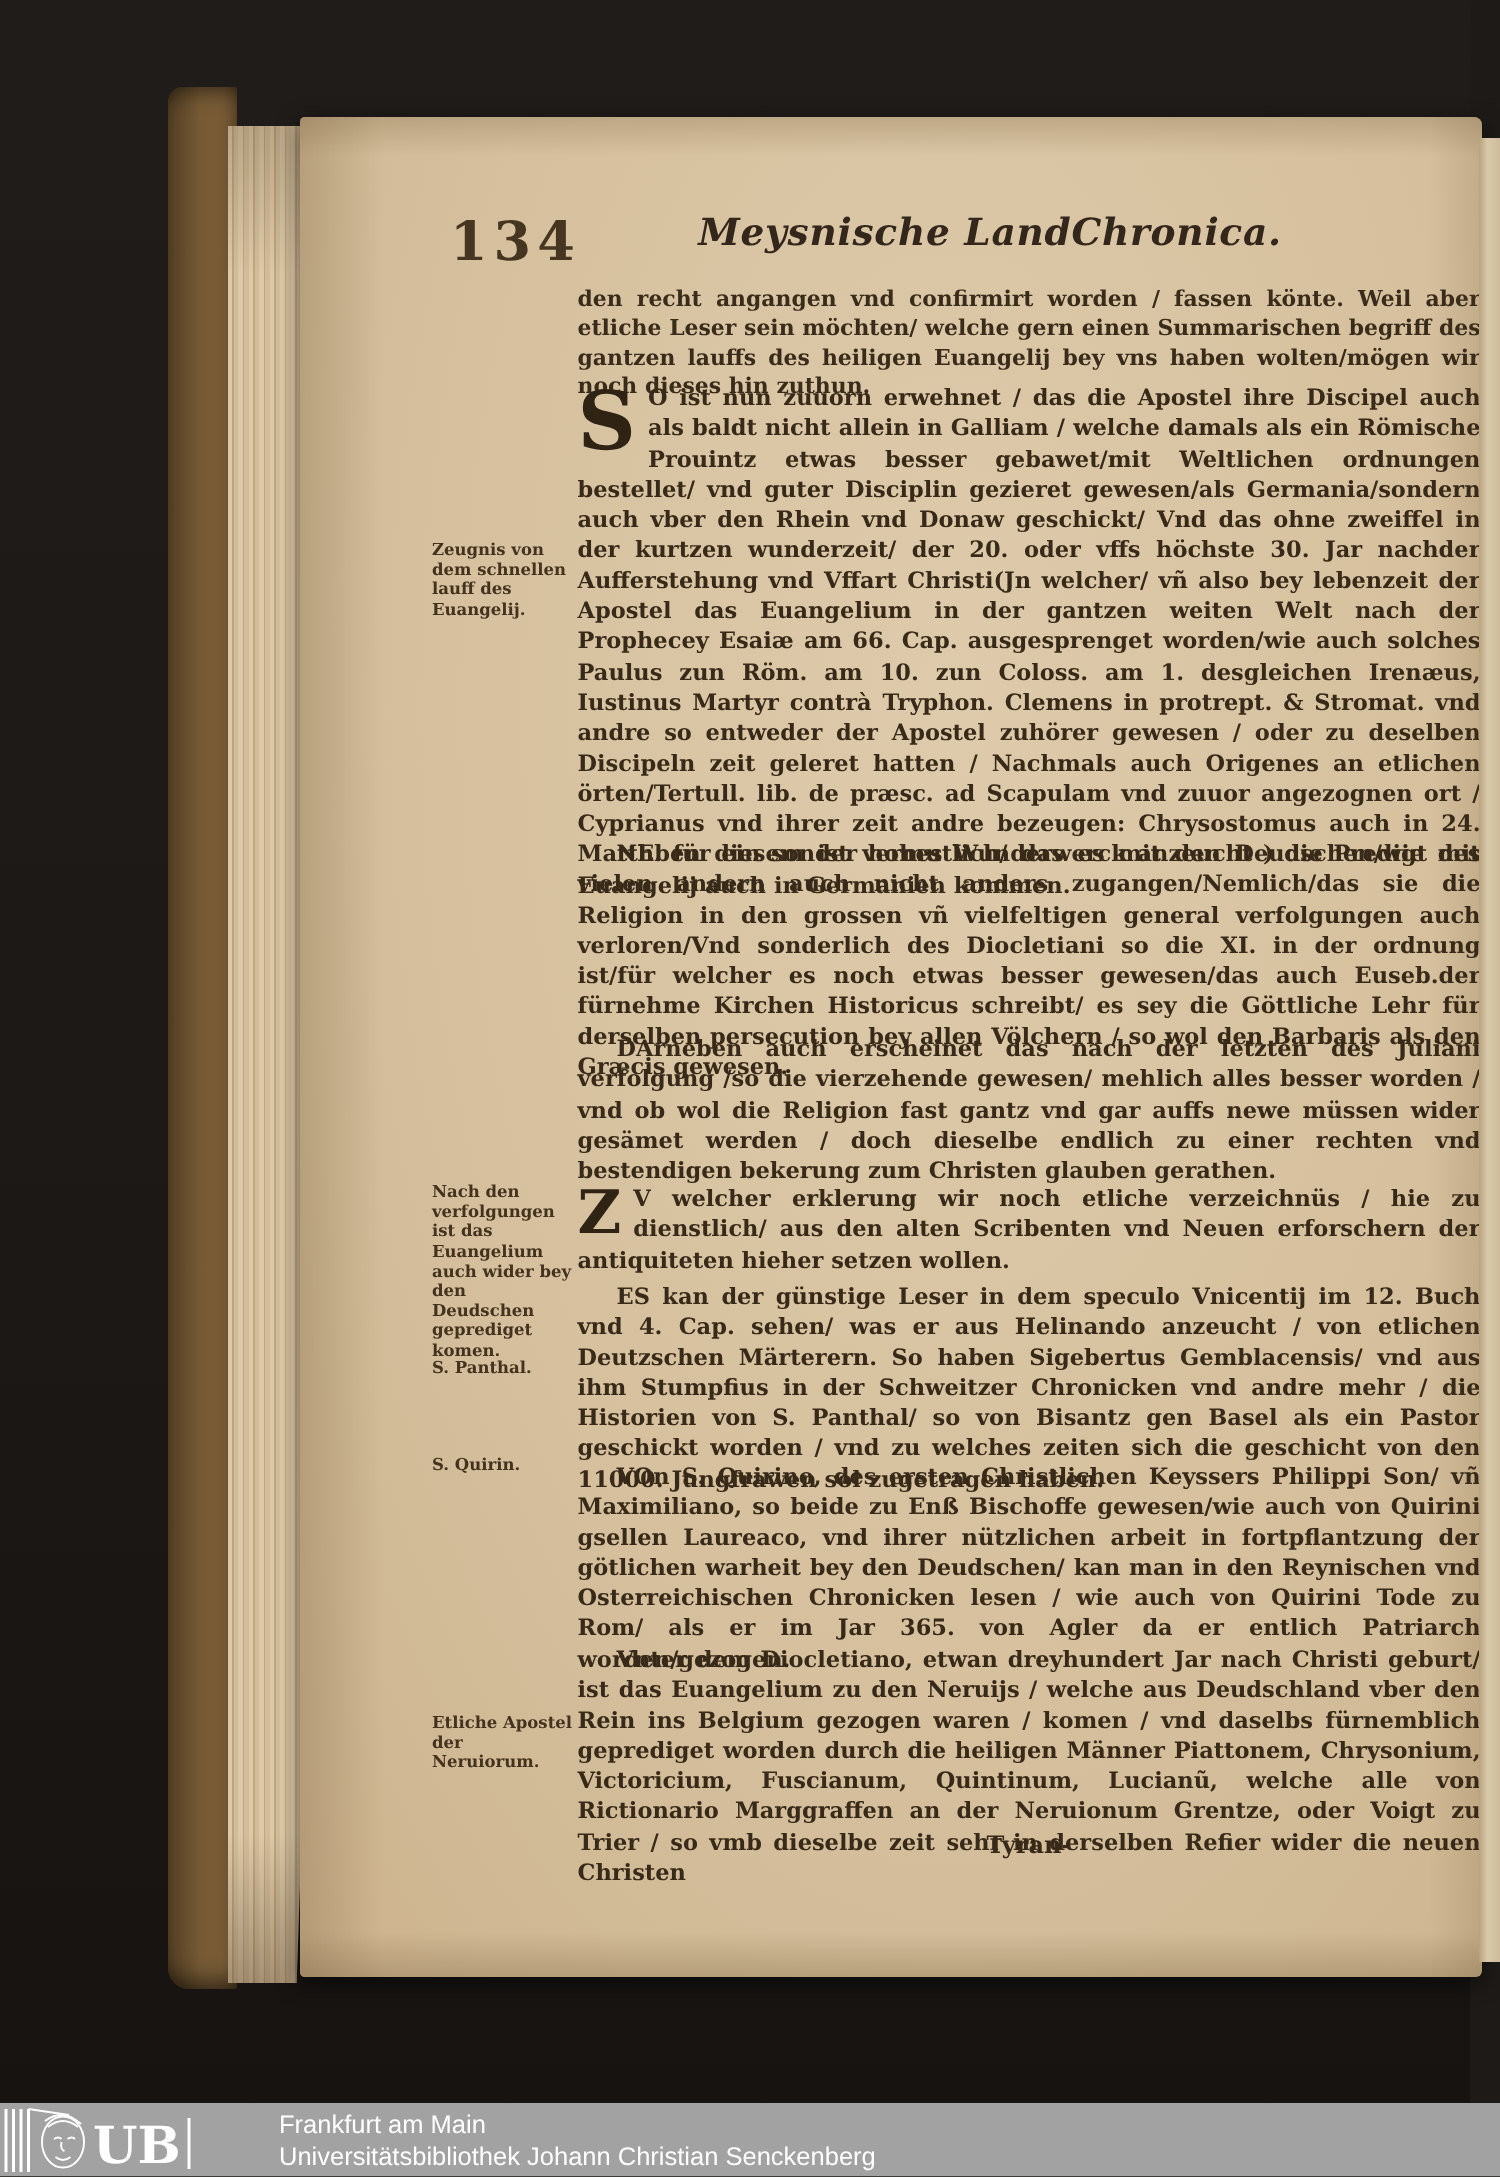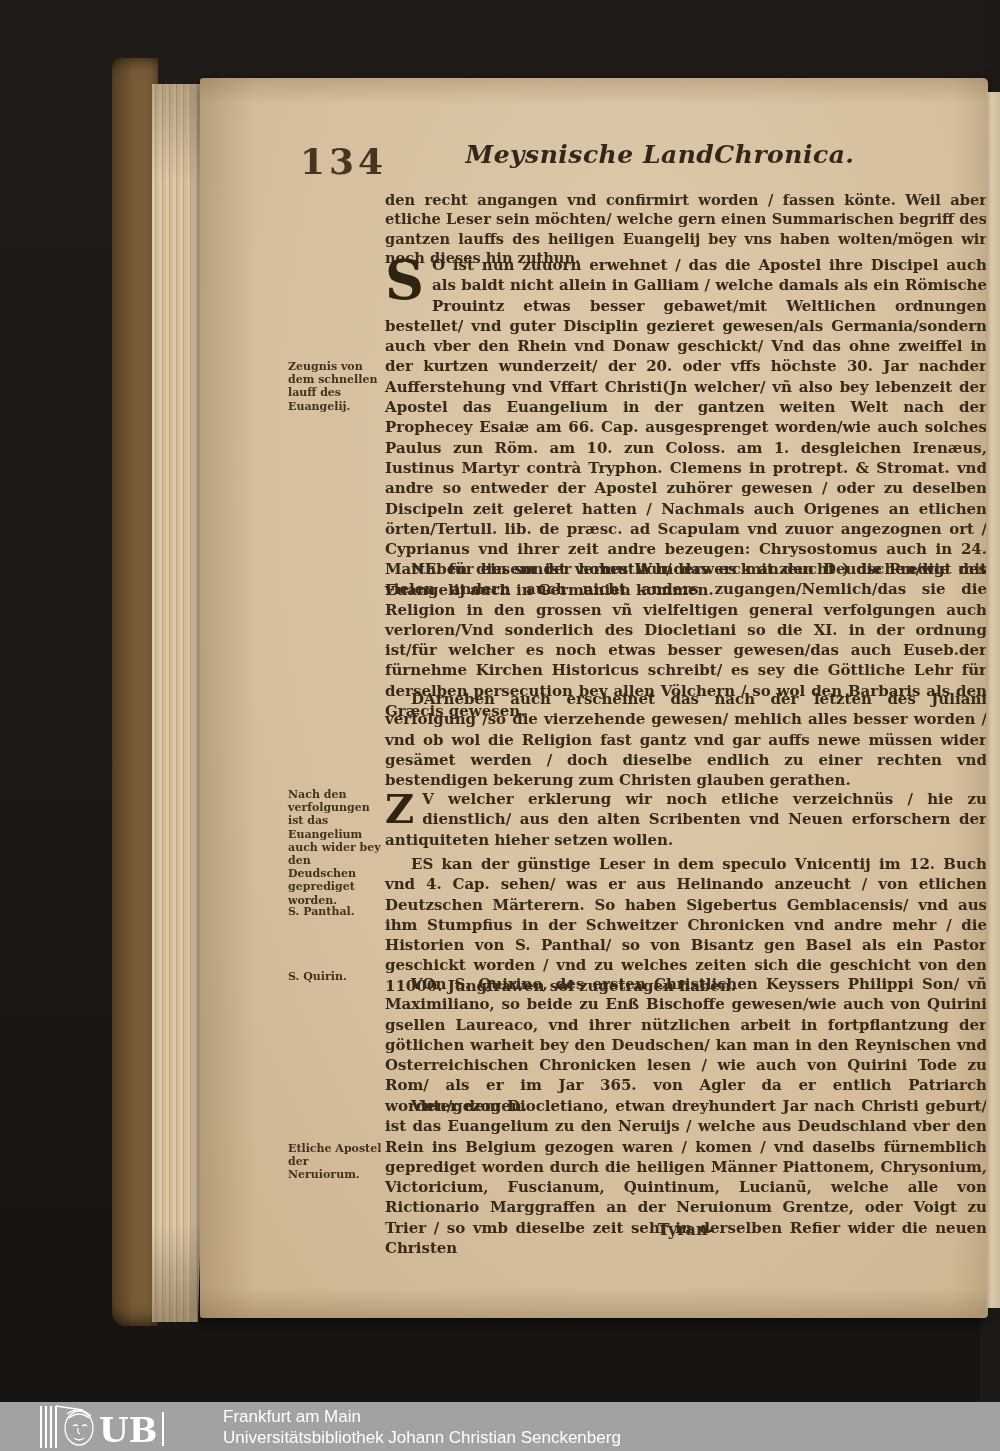--- a/index.html
+++ b/index.html
@@ -41,40 +41,40 @@
     font-size:15px;line-height:20.3px;font-weight:bold;color:#382a19;text-align:justify;}
   .para.indent{text-indent:26px;}
   .dropcap{float:left;font-size:54px;line-height:46px;padding:2px 8px 0 0;color:#2f2414;font-weight:bold;}
   .note{position:absolute;left:88px;width:94px;
     font-size:11px;line-height:13.2px;font-weight:bold;color:#43321e;}
   .catchword{position:absolute;left:185px;width:602px;text-align:center;
     font-size:16px;font-weight:bold;color:#382a19;}
   
   .footer{position:absolute;left:0;bottom:0;width:1000px;height:49px;background:#a2a2a2;
     display:flex;align-items:center;font-family:"Liberation Sans", sans-serif;}
-  .ub-logo{width:158px;height:49px;position:relative;flex:0 0 auto;padding-left:37px;}
+  .ub-logo{width:158px;height:49px;position:relative;flex:0 0 auto;}
   .footer-text{color:#ffffff;font-size:17px;line-height:21px;margin-left:28px;}
 </style>
 </head>
 <body>
 
 <div class="shot">
 
   <div class="book">
     <div class="spine"></div>
     <div class="page-edges"></div>
 
     <div class="paper">
       <div class="folio">134</div>
       <div class="running-title">Meysnische LandChronica.</div>
 
       <div class="intro">den recht angangen vnd confirmirt worden / fassen könte. Weil aber etliche Leser sein möchten/ welche gern einen Summarischen begriff des gantzen lauffs des heiligen Euangelij bey vns haben wolten/mögen wir noch dieses hin zuthun.</div>
 
       <div class="note" style="top:282px">Zeugnis von dem schnellen lauff des Euangelij.</div>
-      <div class="note" style="top:710px">Nach den verfolgungen ist das Euangelium auch wider bey den Deudschen geprediget worden.</div>
+      <div class="note" style="top:710px">Nach den verfolgungen ist das Euangelium auch wider bey den Deudschen geprediget komen.</div>
       <div class="note" style="top:827px">S. Panthal.</div>
       <div class="note" style="top:892px">S. Quirin.</div>
       <div class="note" style="top:1064px">Etliche Apostel der Neruiorum.</div>
 
       <div class="para" style="top:177px">
         <span class="dropcap">S</span><span>O ist nun zuuorn erwehnet / das die Apostel ihre Discipel auch als baldt nicht allein in Galliam / welche damals als ein Römische Prouintz etwas besser gebawet/mit Weltlichen ordnungen bestellet/ vnd guter Disciplin gezieret gewesen/als Germania/sondern auch vber den Rhein vnd Donaw geschickt/ Vnd das ohne zweiffel in der kurtzen wunderzeit/ der 20. oder vffs höchste 30. Jar nachder Aufferstehung vnd Vffart Christi(Jn welcher/ vñ also bey lebenzeit der Apostel das Euangelium in der gantzen weiten Welt nach der Prophecey Esaiæ am 66. Cap. ausgesprenget worden/wie auch solches Paulus zun Röm. am 10. zun Coloss. am 1. desgleichen Irenæus, Iustinus Martyr contrà Tryphon. Clemens in protrept. &amp; Stromat. vnd andre so entweder der Apostel zuhörer gewesen / oder zu deselben Discipeln zeit geleret hatten / Nachmals auch Origenes an etlichen örten/Tertull. lib. de præsc. ad Scapulam vnd zuuor angezognen ort / Cyprianus vnd ihrer zeit andre bezeugen: Chrysostomus auch in 24. Matth. für ein sonder hohes Wunderwerck anzeucht ) die Predigt des Euangelij auch in Germanien kommen.</span>
       </div>
 
       <div class="para indent" style="top:481px">
         <span>NEben diesem ist vermutlich/ das es mit den Deudschen/wie mit vielen andern auch nicht anders zugangen/Nemlich/das sie die Religion in den grossen vñ vielfeltigen general verfolgungen auch verloren/Vnd sonderlich des Diocletiani so die XI. in der ordnung ist/für welcher es noch etwas besser gewesen/das auch Euseb.der fürnehme Kirchen Historicus schreibt/ es sey die Göttliche Lehr für derselben persecution bey allen Völchern / so wol den Barbaris als den Græcis gewesen.</span>

